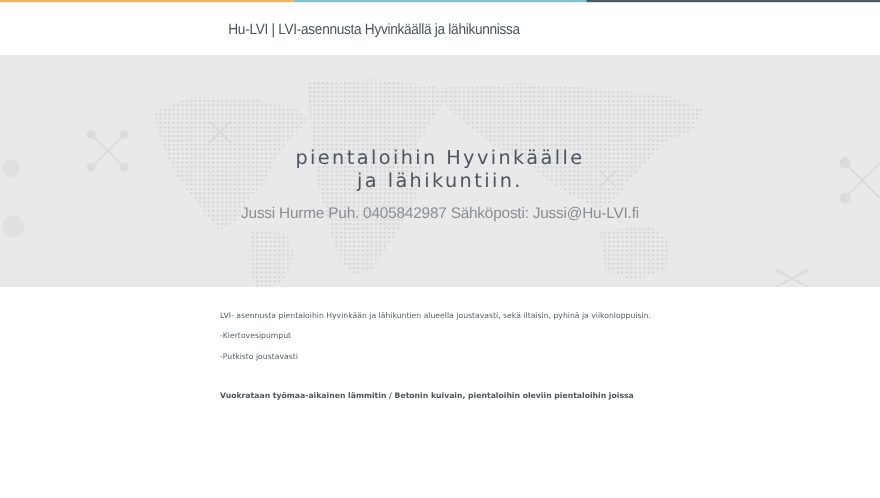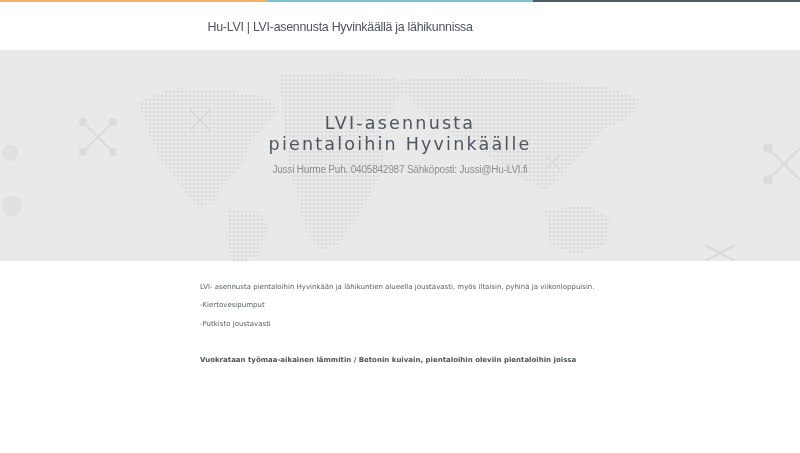--- a/index.html
+++ b/index.html
@@ -32,21 +32,21 @@
   .hero-heading {
     margin: 0;
     font-family: "DejaVu Sans", sans-serif;
     font-weight: normal;
     font-size: 17.5px; line-height: 21px;
     letter-spacing: 2.2px; color: #4d5660;
   }
   .hero-contact {
     margin-top: 9px;
     font-family: "Liberation Sans", sans-serif;
-    font-size: 10px; color: #8a8f94; letter-spacing: -0.2px;
+    font-size: 14px; color: #8a8f94; letter-spacing: -0.2px;
   }
   .main {
     position: absolute; top: 283px; left: 200px; width: 420px;
     font-family: "DejaVu Sans", sans-serif;
     font-size: 7px; color: #56606a;
   }
   .main p { margin: 0 0 10.3px 0; line-height: 8px; white-space: nowrap; }
   .main .bold-note { font-weight: bold; color: #4a5560; margin-top: 28px; }
 </style>
 </head>
@@ -98,25 +98,26 @@
       <line x1="705" y1="195" x2="735" y2="211"></line>
         <line x1="735" y1="195" x2="705" y2="211"></line>
     </g>
     <g fill="#e0e0e0">
       <circle cx="10" cy="103" r="8"></circle>
       <circle cx="12" cy="156" r="10"></circle>
     </g>
   </svg>
   <div class="hero-content">
     <h1 class="hero-heading">
-      <span>LVI-asennusta</span><br>
+      <br>
       <span>pientaloihin Hyvinkäälle</span><br>
+      <span>ja lähikuntiin.</span>
     </h1>
     <div class="hero-contact">Jussi Hurme Puh. 0405842987 Sähköposti: Jussi@Hu-LVI.fi</div>
   </div>
 </section>
 
 <main class="main">
-  <p>LVI- asennusta pientaloihin Hyvinkään ja lähikuntien alueella joustavasti, myös iltaisin, pyhinä ja viikonloppuisin.</p>
+  <p>LVI- asennusta pientaloihin Hyvinkään ja lähikuntien alueella joustavasti, sekä iltaisin, pyhinä ja viikonloppuisin.</p>
   <p>-Kiertovesipumput</p>
   <p>-Putkisto joustavasti</p>
   <p class="bold-note">Vuokrataan työmaa-aikainen lämmitin / Betonin kuivain, pientaloihin oleviin pientaloihin joissa</p>
 </main>
 
 </body></html>

